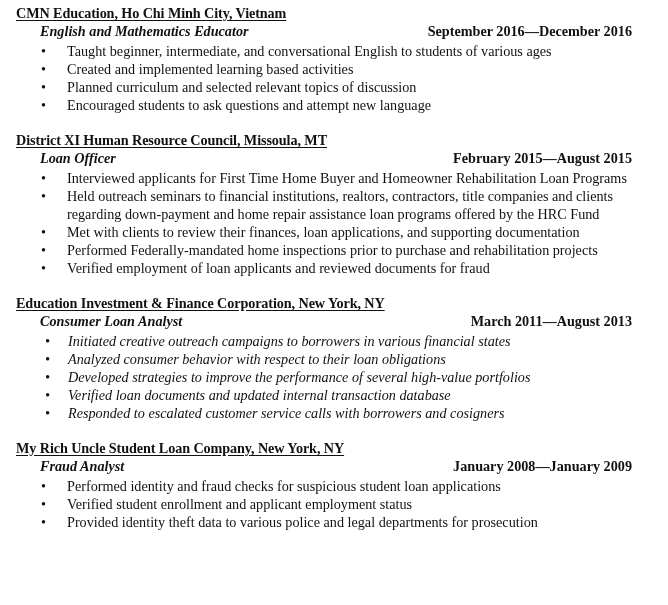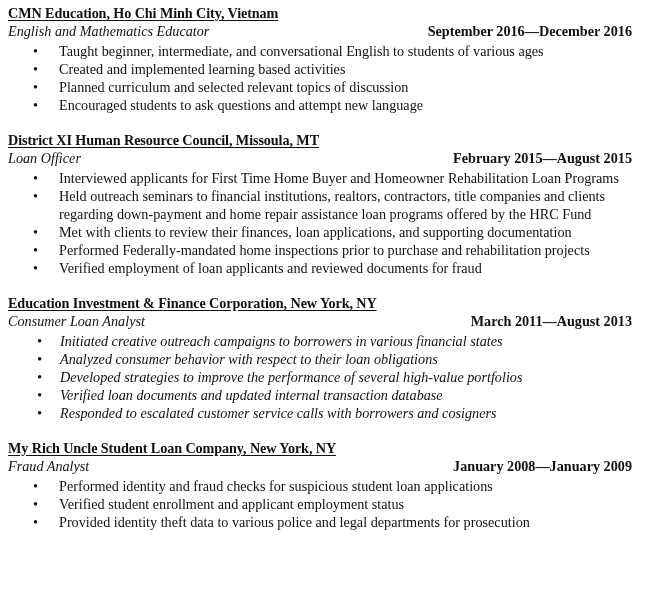--- a/index.html
+++ b/index.html
@@ -10,21 +10,21 @@
     body {
       width: 668px;
       height: 605px;
       overflow: hidden;
       font-family: "Liberation Serif", "DejaVu Serif", serif;
       color: #111111;
       font-size: 14.2px;
     }
     .page {
       position: relative;
-      padding: 4px 36px 0 8px;
+      padding: 4px 36px 0 16px;
     }
     .job {
       margin-bottom: 17px;
     }
     .company {
       font-weight: bold;
       text-decoration: underline;
       text-underline-offset: 2px;
       line-height: 18px;
       height: 18px;
@@ -32,21 +32,22 @@
     }
     .title-row {
       display: flex;
       justify-content: space-between;
       align-items: baseline;
       line-height: 18px;
       height: 18px;
     }
     .job-title {
       font-style: italic;
-      font-weight: normal;
+      font-weight: bold;
+      margin-left: 24px;
     }
     .dates {
       font-weight: bold;
     }
     ul.bullets {
       list-style: none;
       margin: 2px 0 0 0;
       padding: 0;
     }
     ul.bullets li {

